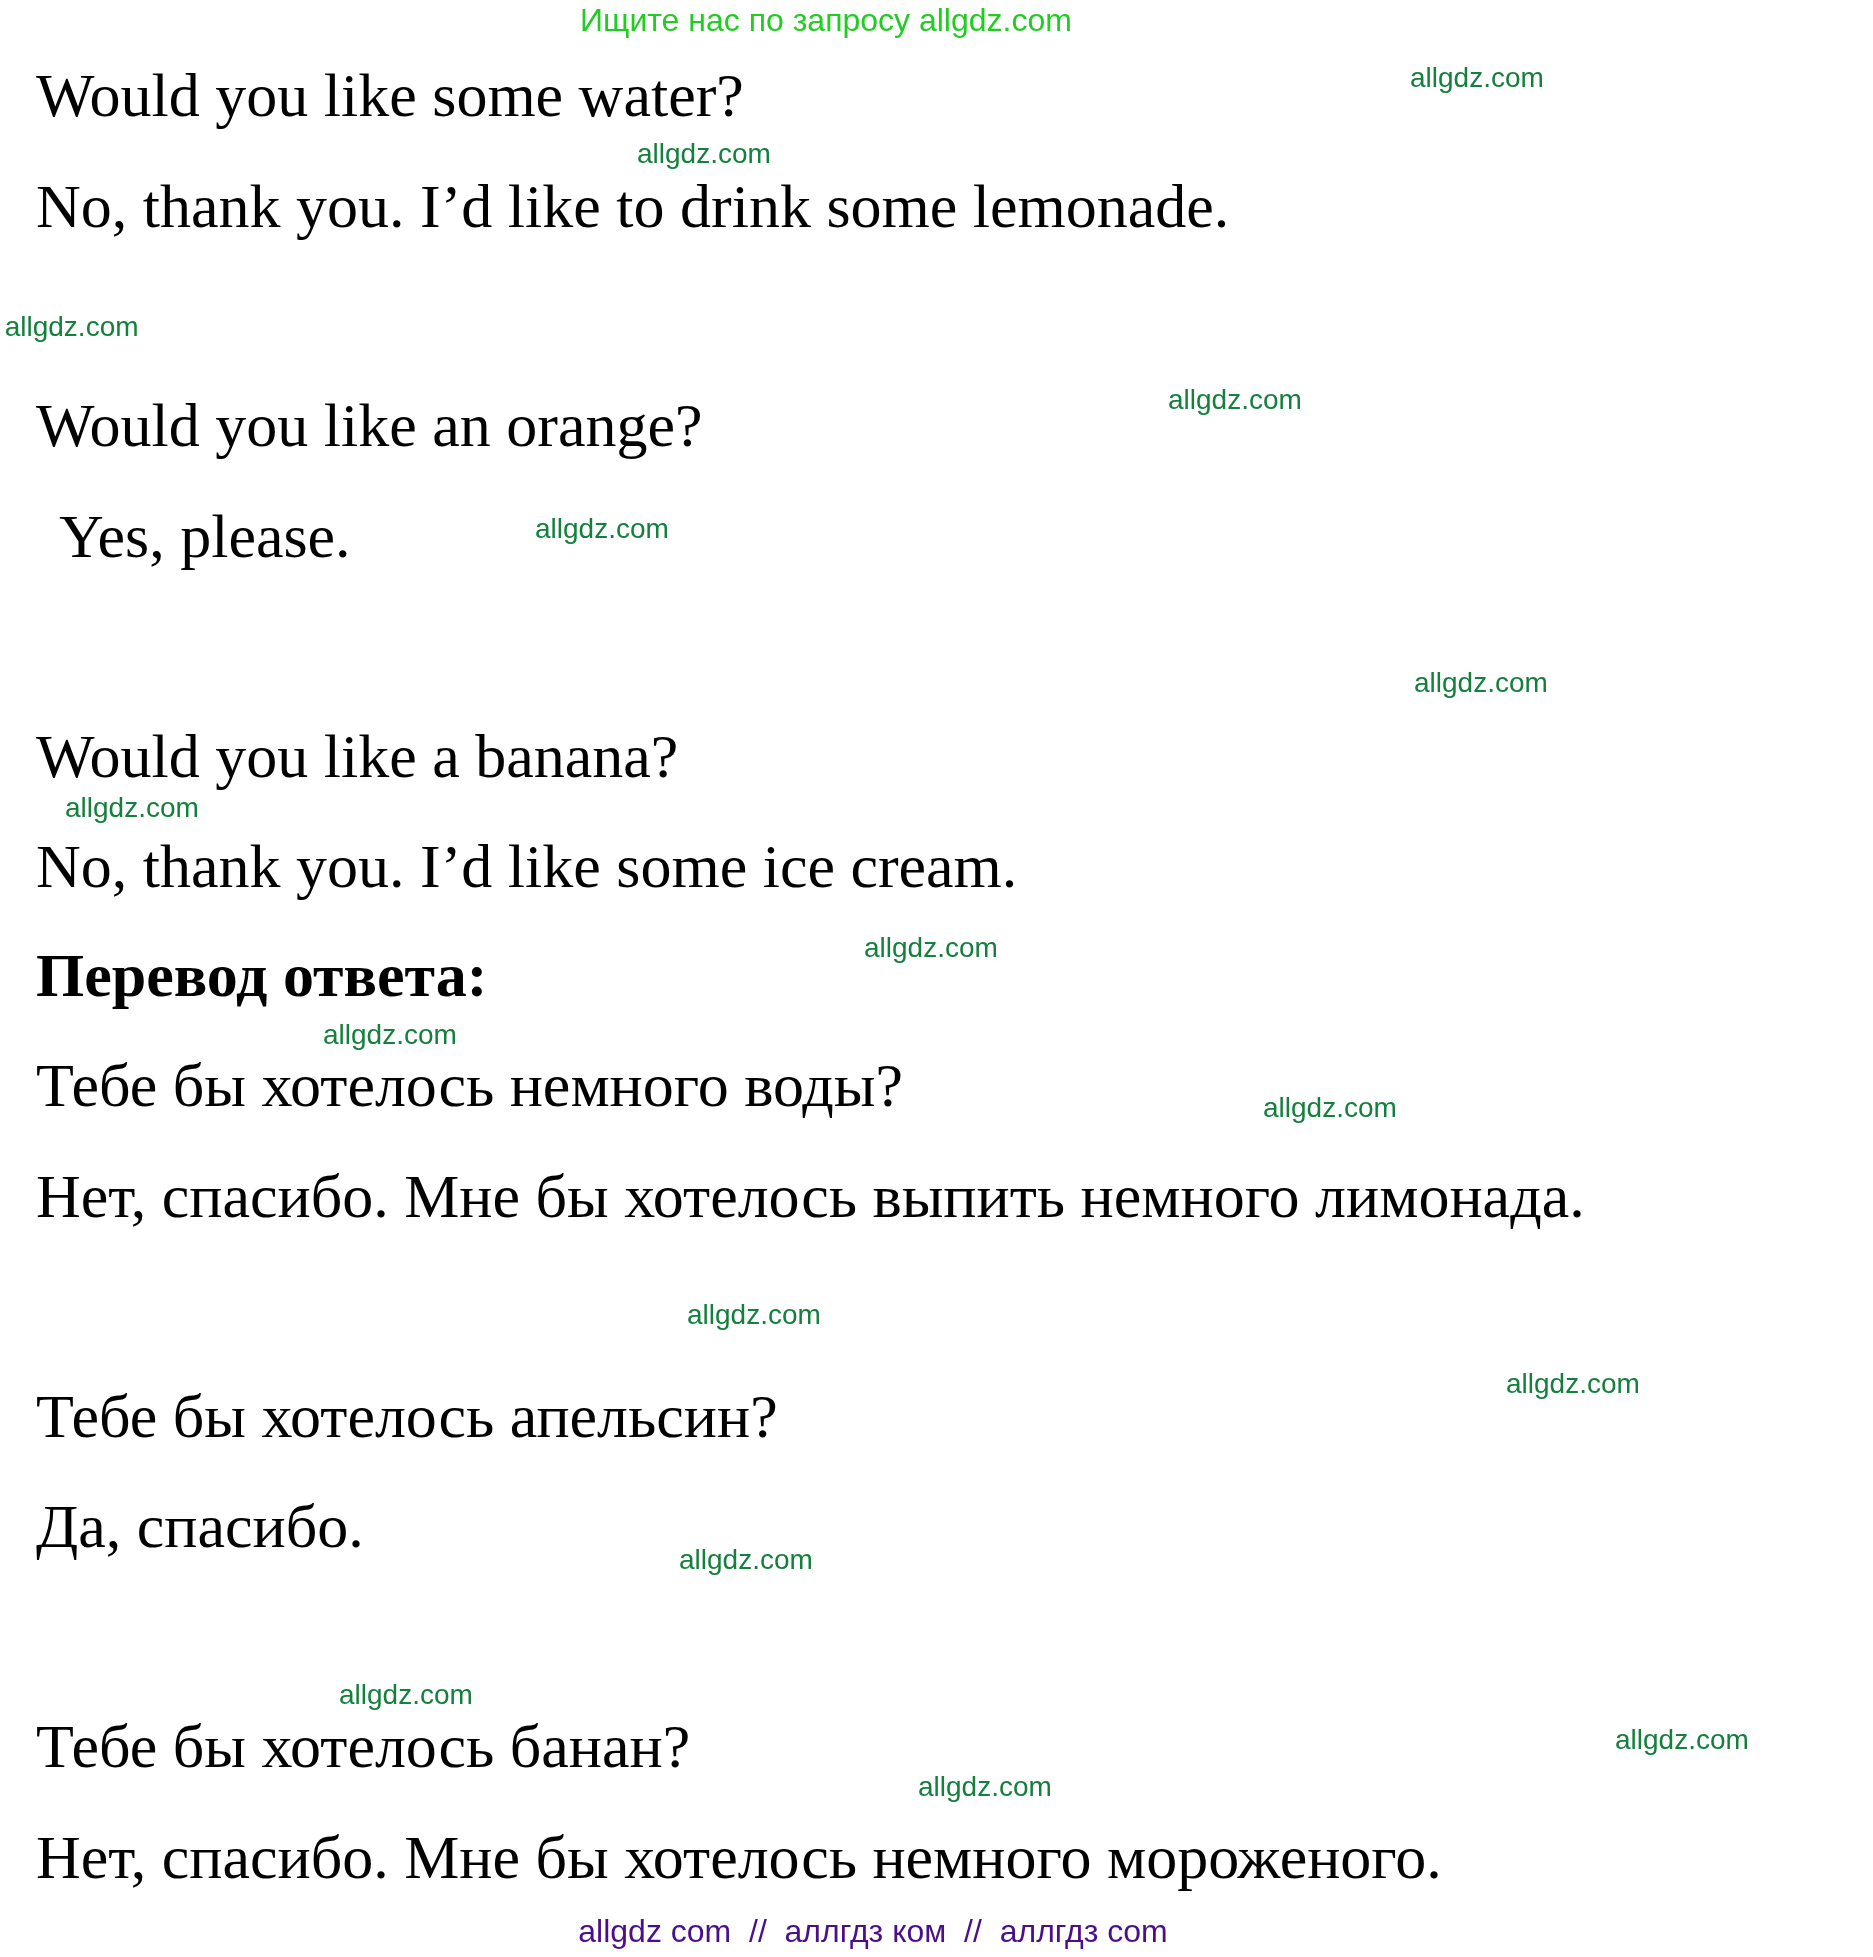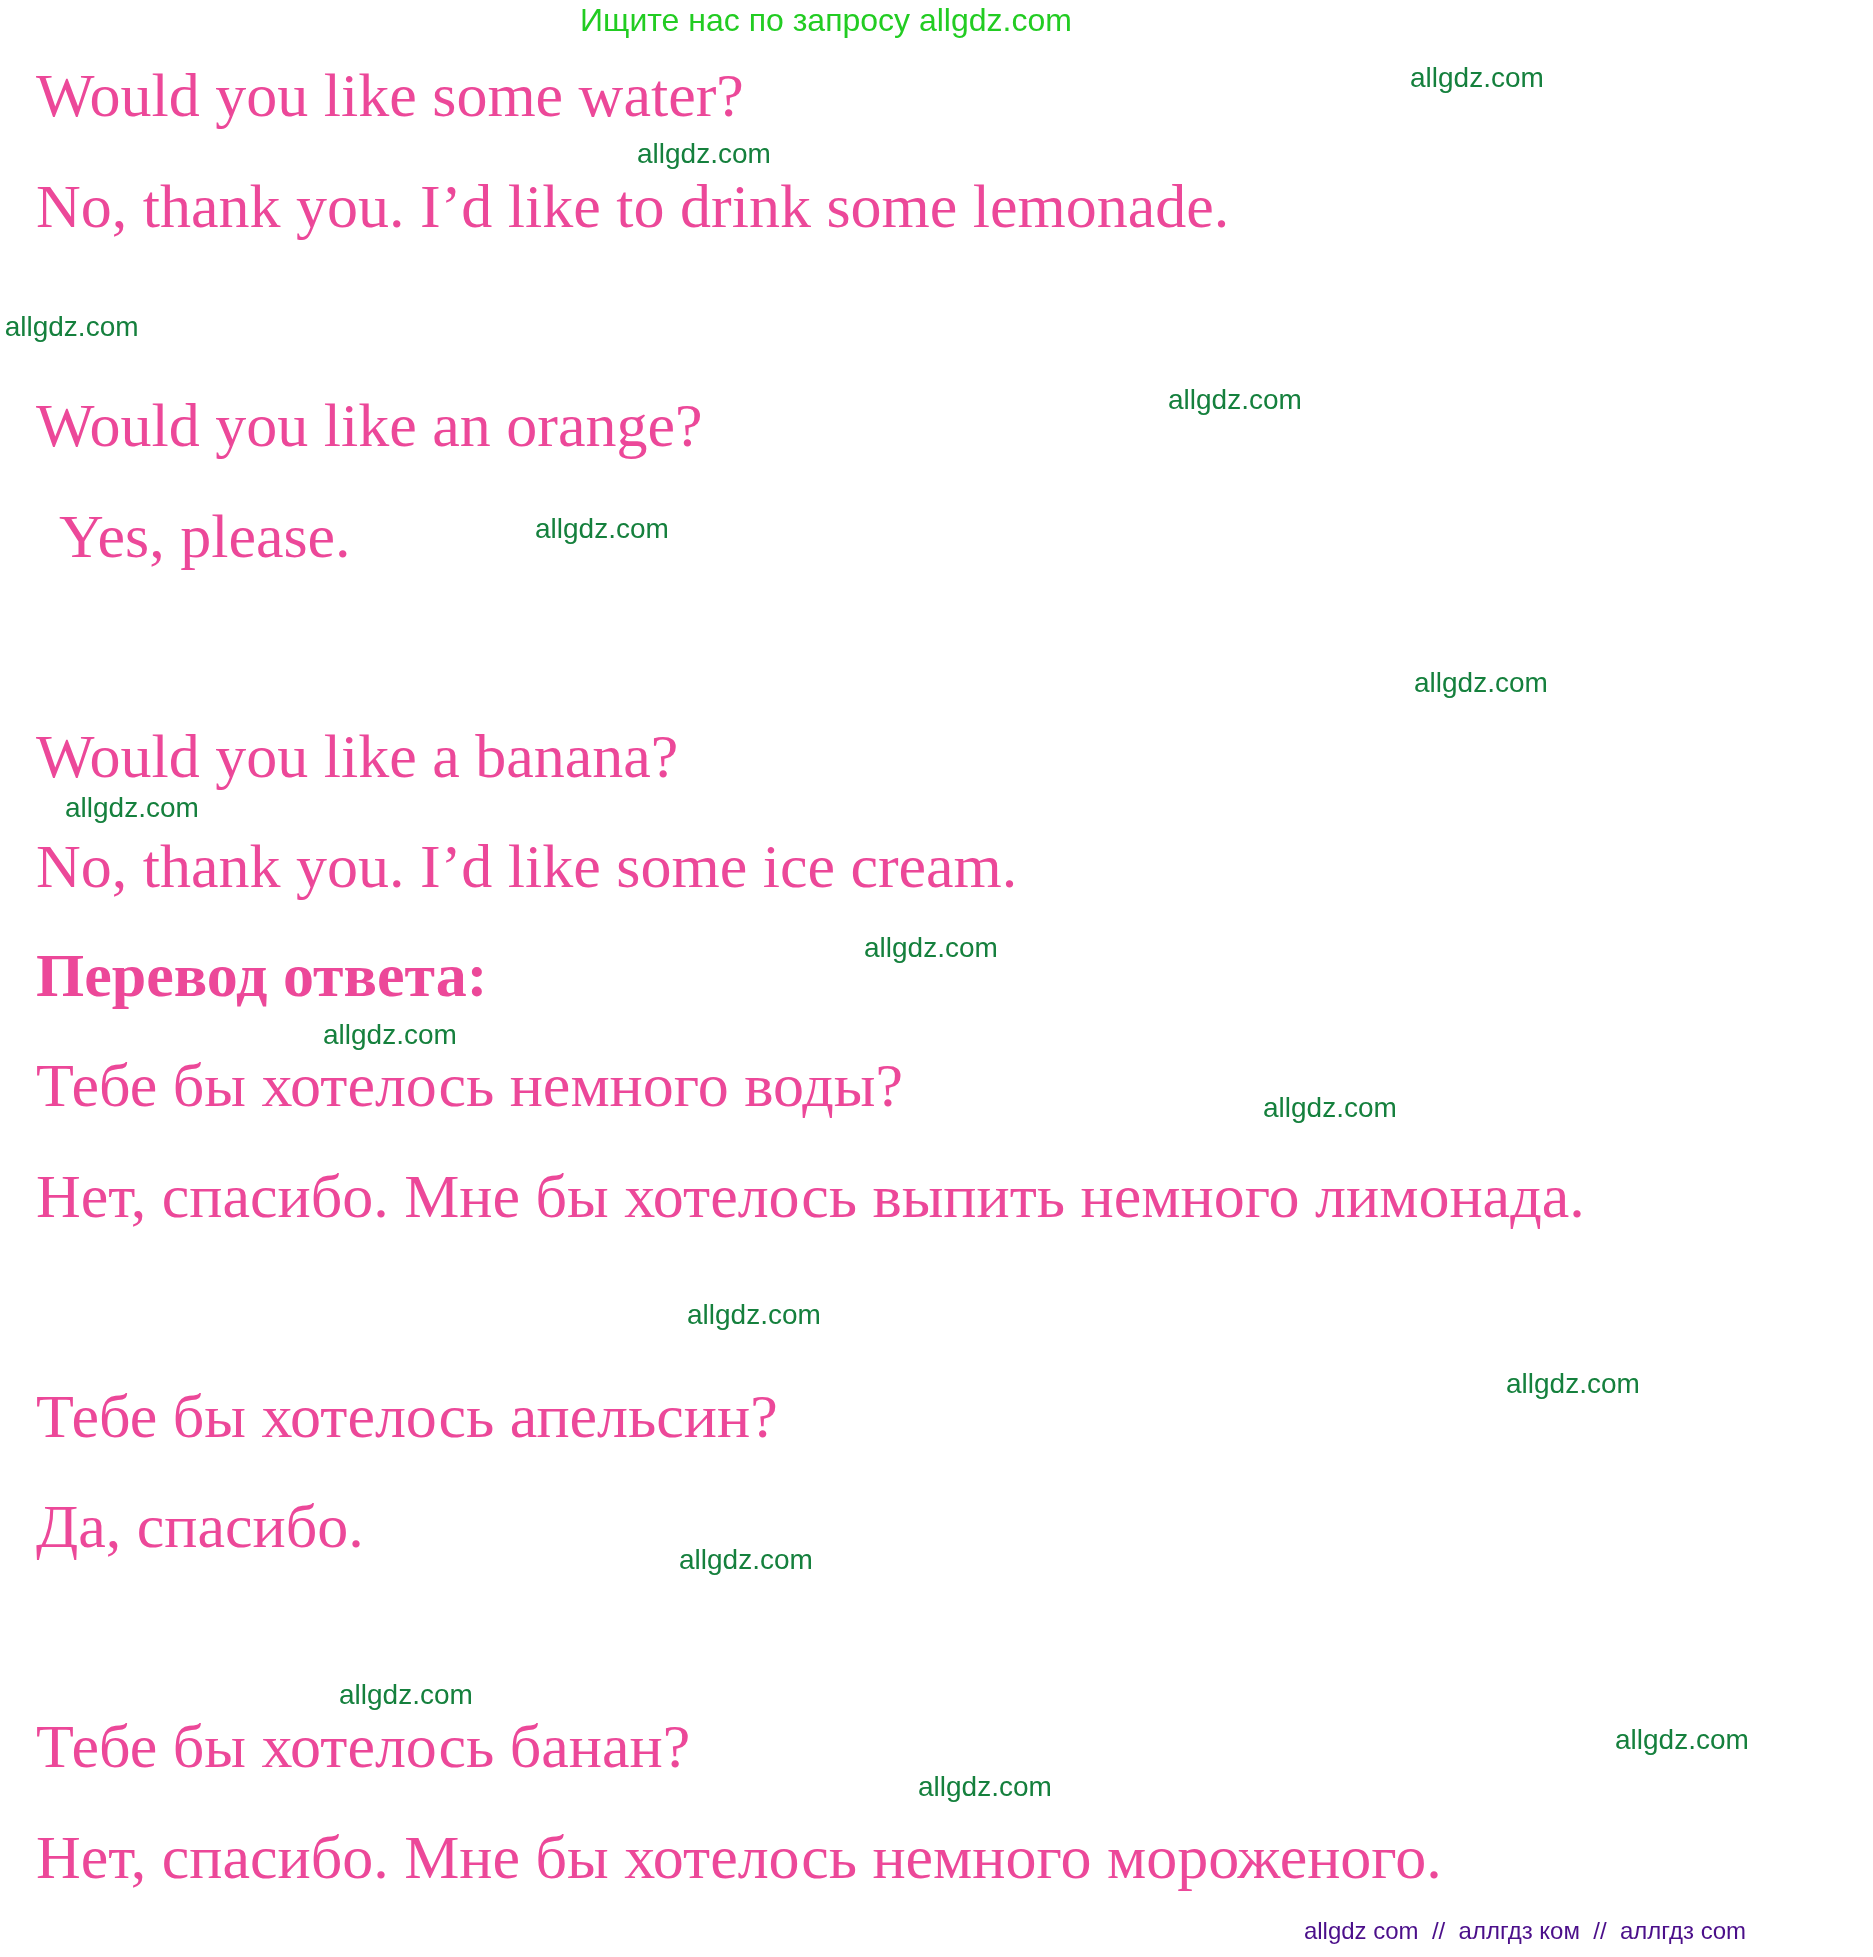--- a/index.html
+++ b/index.html
@@ -5,31 +5,31 @@
     html, body { margin: 0; padding: 0; background: #ffffff; }
     body { width: 1874px; height: 1957px; position: relative; overflow: hidden; }
     .header {
       position: absolute; left: 0; top: 0; width: 1652px; text-align: center;
       font-family: "Liberation Sans", sans-serif; font-size: 32px; line-height: 40px;
       color: #22cc22;
     }
     .line {
       position: absolute; left: 36px;
       font-family: "Liberation Serif", serif; font-size: 62px; line-height: 72px;
-      color: #ec4899; white-space: nowrap;
+      color: #000000; white-space: nowrap;
     }
     .line.bold { font-weight: bold; }
     .wm {
       position: absolute;
       font-family: "Liberation Sans", sans-serif; font-size: 28px; line-height: 34px;
       color: #15803d; white-space: nowrap;
     }
     .footer {
-      position: absolute; left: 0; top: 1910px; width: 1746px; text-align: right;
-      font-family: "Liberation Sans", sans-serif; font-size: 24px; line-height: 42px;
+      position: absolute; left: 0; top: 1910px; width: 1746px; text-align: center;
+      font-family: "Liberation Sans", sans-serif; font-size: 32px; line-height: 42px;
       color: #4b0f8a; white-space: pre;
     }
   </style>
 </head>
 <body>
 
 <div class="header">Ищите нас по запросу allgdz.com</div>
 
 <div class="line" style="top:59px;">Would you like some water?</div>
 <div class="line" style="top:170px;">No, thank you. I’d like to drink some lemonade.</div>

